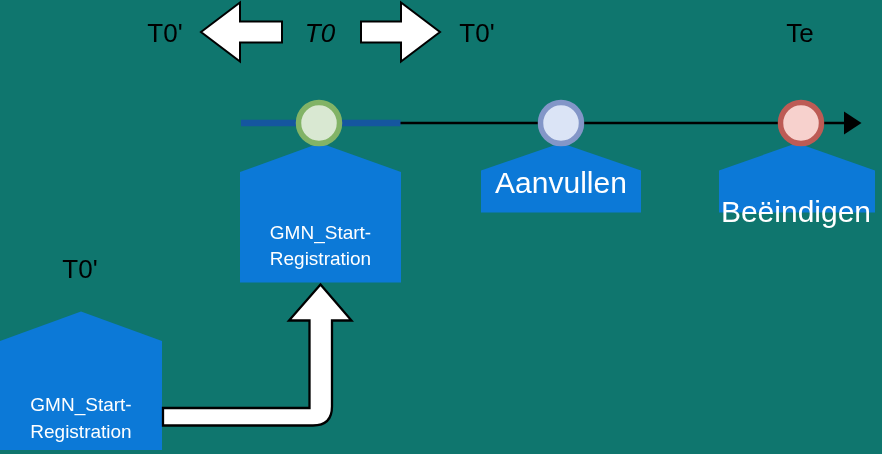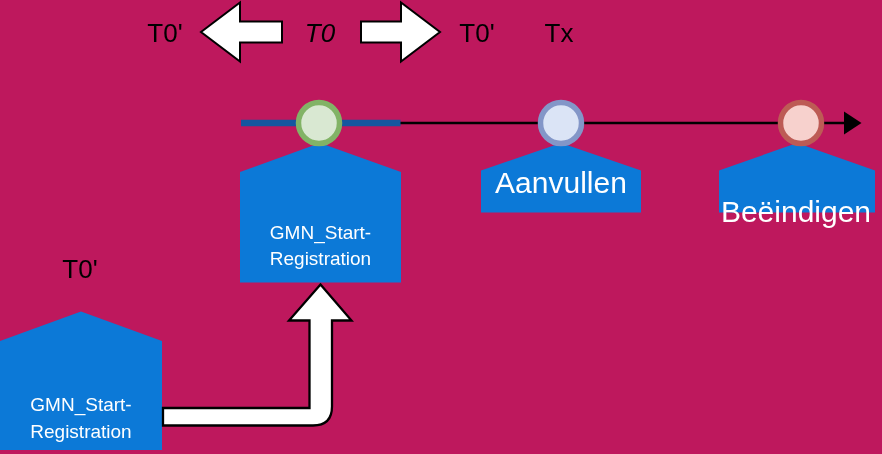--- a/index.html
+++ b/index.html
@@ -1,20 +1,20 @@
 <!DOCTYPE html>
 <html><head>
 <meta charset="utf-8">
 <style>
   html, body { margin: 0; padding: 0; background: #ffffff; }
   .canvas {
     position: relative;
     width: 882px;
     height: 454px;
-    background: #be185d;
+    background: #0f766e;
     overflow: hidden;
     font-family: "Liberation Sans", sans-serif;
   }
   .canvas svg.shapes {
     position: absolute;
     left: 0; top: 0;
   }
   .lbl {
     position: absolute;
     font-size: 26px;
@@ -60,21 +60,21 @@
 
     <polygon points="201,32 240,2.5 240,21.5 282,21.5 282,42.5 240,42.5 240,61.5" fill="#ffffff" stroke="#000000" stroke-width="2"></polygon>
     <polygon points="361,21.5 401,21.5 401,2.5 440,32 401,61.5 401,42.5 361,42.5" fill="#ffffff" stroke="#000000" stroke-width="2"></polygon>
 
     <path d="M 320.5,284.5 L 351.5,320.5 L 332,320.5 L 332,406.5 Q 332,425.5 313,425.5 L 163,425.5 L 163,408 L 309.5,408 L 309.5,320.5 L 289,320.5 Z" fill="#ffffff" stroke="#000000" stroke-width="2.3" stroke-linejoin="miter"></path>
   </svg>
 
   <div class="lbl" style="left:134px; top:19px; width:62px;">T0'</div>
   <div class="lbl" style="left:289px; top:19px; width:62px;font-style:italic;">T0</div>
   <div class="lbl" style="left:446px; top:19px; width:62px;">T0'</div>
-  <div class="lbl" style="left:528px; top:19px; width:62px;">Tx</div>
+  <div class="lbl" style="left:769px; top:19px; width:62px;">Te</div>
   <div class="lbl" style="left:49px; top:255px; width:62px;">T0'</div>
 
   <div class="shape-text small" style="left:240px; top:220px; width:161px;">
     <div>GMN_Start-</div>
     <div>Registration</div>
   </div>
 
   <div class="shape-text big" style="left:481px; top:166px; width:160px;">Aanvullen</div>
 
   <div class="shape-text big" style="left:717px; top:166px; width:158px;margin-top:29px;">Beëindigen</div>

